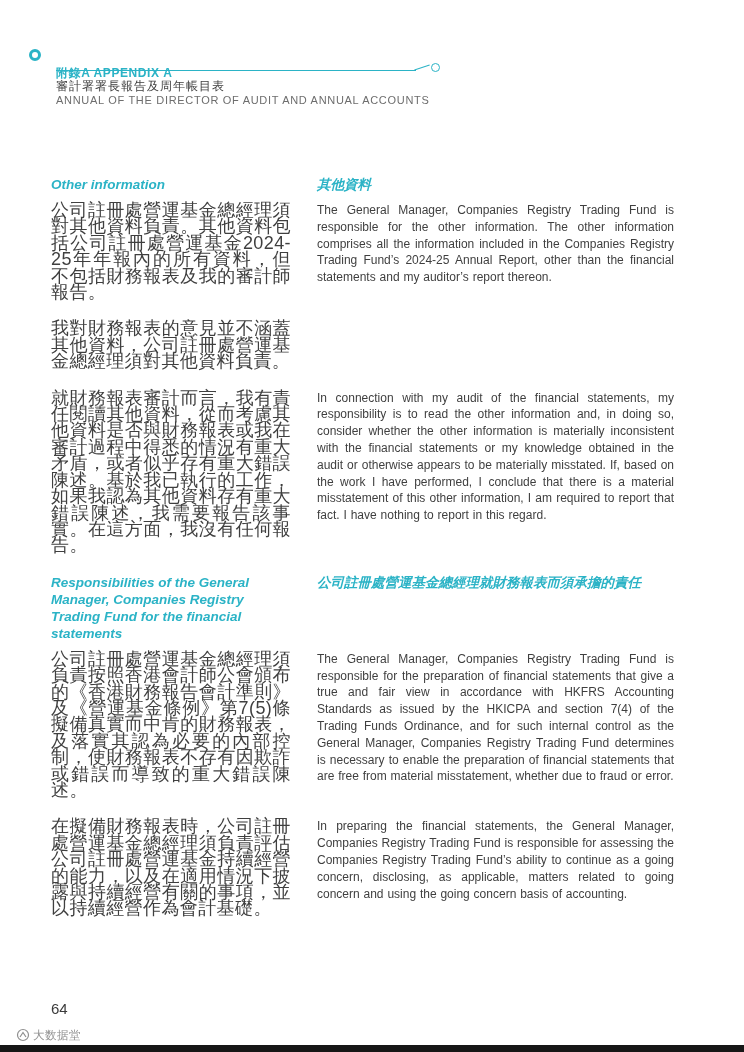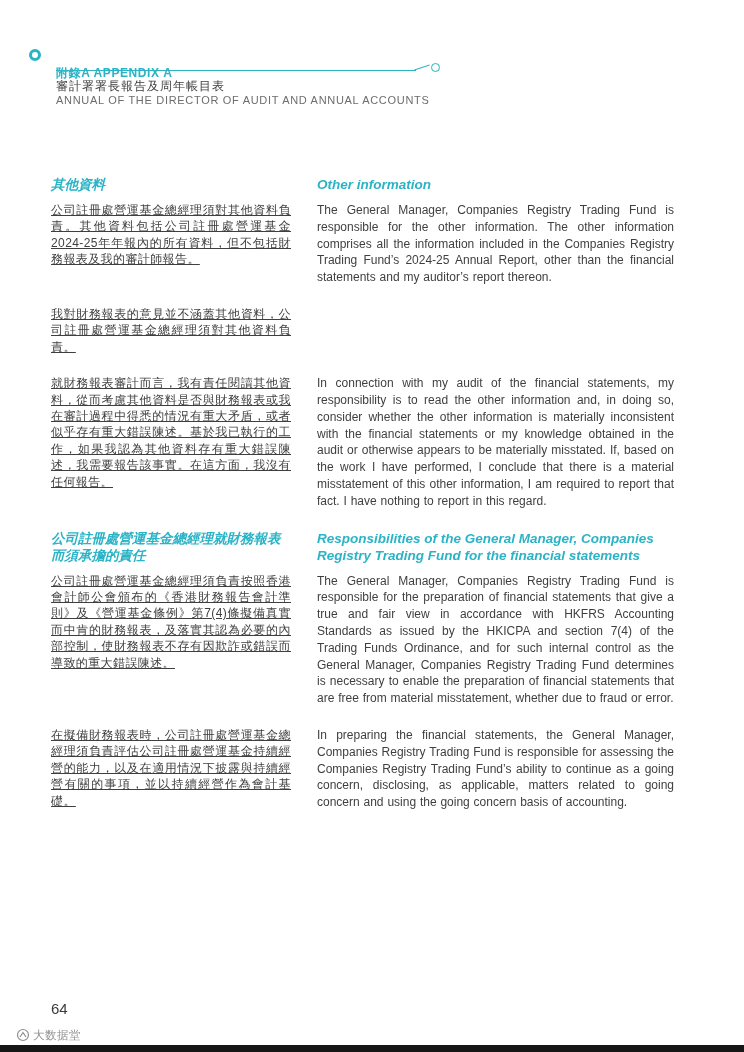--- a/index.html
+++ b/index.html
@@ -47,21 +47,21 @@
     margin-bottom:20px;
   }
   .row.heading-row{margin-bottom:9px;}
   .heading{
     margin:0;
     font-size:13.5px;line-height:17px;
     font-style:italic;font-weight:600;
     color:#2bb3c6;
   }
   .zh-p,.en-p{margin:0;text-align:justify;}
-  .zh-p{font-size:12px;line-height:16.4px;letter-spacing:0.4px;text-decoration:underline;}
+  .zh-p{font-size:18px;line-height:16.4px;letter-spacing:0.4px;}
   .en-p{font-size:12px;line-height:16.8px;word-spacing:0.5px;}
 
   
   .page-number{
     position:absolute;left:51px;top:1000px;
     font-size:15px;font-weight:500;color:#3a3a3a;
   }
   .watermark{
     position:absolute;left:16px;top:1028px;
     display:flex;gap:3px;
@@ -84,45 +84,45 @@
     <div class="hdr-line"></div>
     <div class="hdr-slant"></div>
     <span class="hdr-circle"></span>
     <div class="hdr-sub-zh">審計署署長報告及周年帳目表</div>
     <div class="hdr-sub-en">ANNUAL OF THE DIRECTOR OF AUDIT AND ANNUAL ACCOUNTS</div>
   </div>
 
   <div class="content">
 
     <div class="row heading-row">
+      <h2 class="heading">Other information</h2>
       <h2 class="heading">其他資料</h2>
-      <h2 class="heading">Other information</h2>
     </div>
 
     <div class="row">
       <p class="zh-p">公司註冊處營運基金總經理須對其他資料負責。其他資料包括公司註冊處營運基金2024-25年年報內的所有資料，但不包括財務報表及我的審計師報告。</p>
       <p class="en-p">The General Manager, Companies Registry Trading Fund is responsible for the other information.  The other information comprises all the information included in the Companies Registry Trading Fund’s 2024-25 Annual Report, other than the financial statements and my auditor’s report thereon.</p>
     </div>
 
     <div class="row">
       <p class="zh-p">我對財務報表的意見並不涵蓋其他資料，公司註冊處營運基金總經理須對其他資料負責。</p>
     </div>
 
     <div class="row">
       <p class="zh-p">就財務報表審計而言，我有責任閱讀其他資料，從而考慮其他資料是否與財務報表或我在審計過程中得悉的情況有重大矛盾，或者似乎存有重大錯誤陳述。基於我已執行的工作，如果我認為其他資料存有重大錯誤陳述，我需要報告該事實。在這方面，我沒有任何報告。</p>
       <p class="en-p">In connection with my audit of the financial statements, my responsibility is to read the other information and, in doing so, consider whether the other information is materially inconsistent with the financial statements or my knowledge obtained in the audit or otherwise appears to be materially misstated.  If, based on the work I have performed, I conclude that there is a material misstatement of this other information, I am required to report that fact.  I have nothing to report in this regard.</p>
     </div>
 
     <div class="row heading-row">
+      <h2 class="heading">Responsibilities of the General Manager, Companies Registry Trading Fund for the financial statements</h2>
       <h2 class="heading">公司註冊處營運基金總經理就財務報表而須承擔的責任</h2>
-      <h2 class="heading">Responsibilities of the General Manager, Companies Registry Trading Fund for the financial statements</h2>
     </div>
 
     <div class="row">
-      <p class="zh-p">公司註冊處營運基金總經理須負責按照香港會計師公會頒布的《香港財務報告會計準則》及《營運基金條例》第7(4)條擬備真實而中肯的財務報表，及落實其認為必要的內部控制，使財務報表不存有因欺詐或錯誤而導致的重大錯誤陳述。</p>
+      <p class="zh-p">公司註冊處營運基金總經理須負責按照香港會計師公會頒布的《香港財務報告會計準則》及《營運基金條例》第7(5)條擬備真實而中肯的財務報表，及落實其認為必要的內部控制，使財務報表不存有因欺詐或錯誤而導致的重大錯誤陳述。</p>
       <p class="en-p">The General Manager, Companies Registry Trading Fund is responsible for the preparation of financial statements that give a true and fair view in accordance with HKFRS Accounting Standards as issued by the HKICPA and section 7(4) of the Trading Funds Ordinance, and for such internal control as the General Manager, Companies Registry Trading Fund determines is necessary to enable the preparation of financial statements that are free from material misstatement, whether due to fraud or error.</p>
     </div>
 
     <div class="row">
       <p class="zh-p">在擬備財務報表時，公司註冊處營運基金總經理須負責評估公司註冊處營運基金持續經營的能力，以及在適用情況下披露與持續經營有關的事項，並以持續經營作為會計基礎。</p>
       <p class="en-p">In preparing the financial statements, the General Manager, Companies Registry Trading Fund is responsible for assessing the Companies Registry Trading Fund’s ability to continue as a going concern, disclosing, as applicable, matters related to going concern and using the going concern basis of accounting.</p>
     </div>
 
   </div>
 

